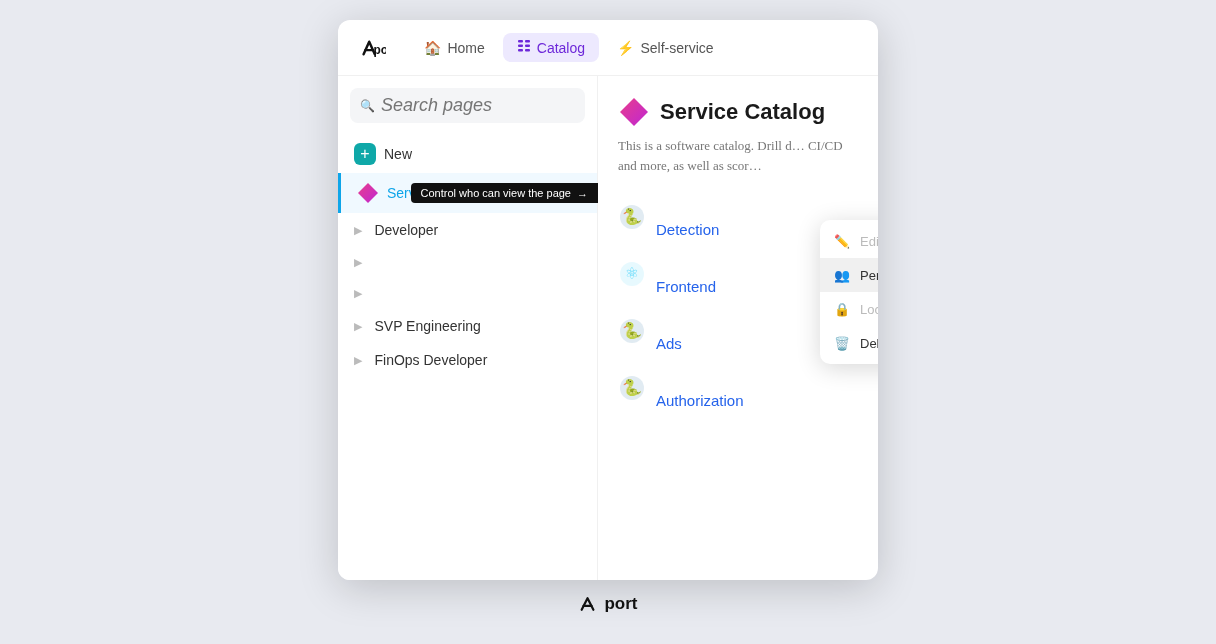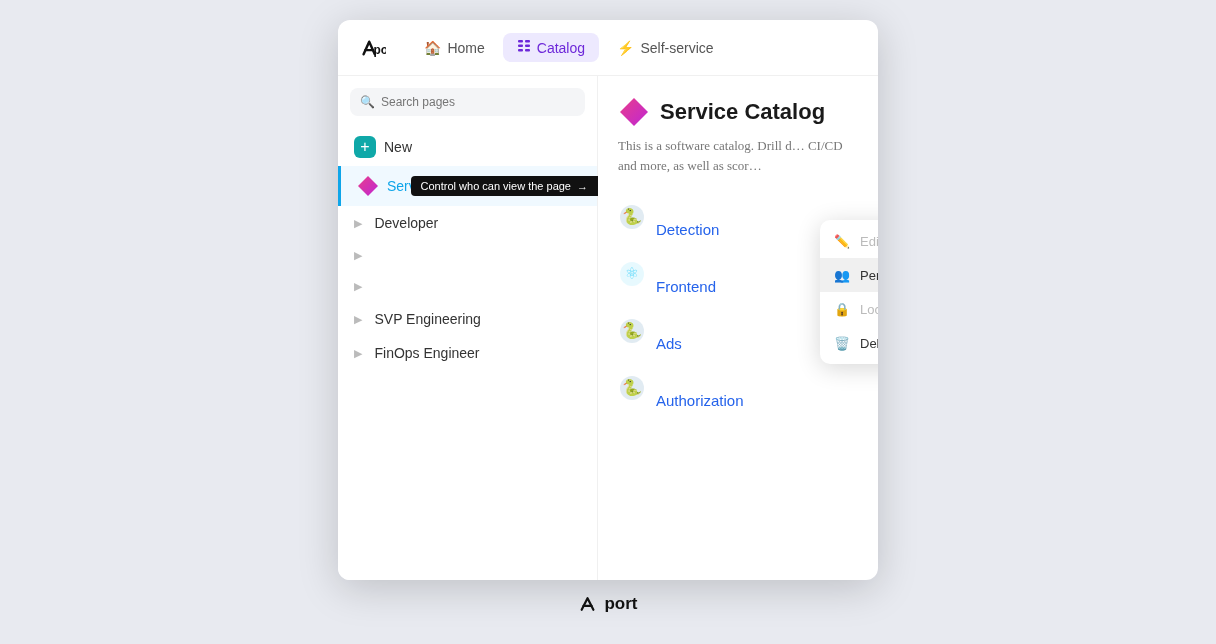--- a/index.html
+++ b/index.html
@@ -106,23 +106,24 @@
 
     .search-icon {
       color: #999;
       font-size: 12px;
     }
 
     .search-input {
       background: transparent;
       border: none;
       outline: none;
-      font-size: 12px;
+      font-size: 18px;
       color: #0c4a6e;
       width: 100%;
+      font-style: italic;
     }
 
     .sidebar-new {
       display: flex;
       align-items: center;
       gap: 8px;
       padding: 8px 16px;
       cursor: pointer;
       font-size: 14px;
       color: #333;
@@ -431,21 +432,21 @@
         <span class="chevron">▶</span>
       </div>
 
       <div class="sidebar-item">
         <span class="chevron">▶</span>
         <span class="item-label">SVP Engineering</span>
       </div>
 
       <div class="sidebar-item">
         <span class="chevron">▶</span>
-        <span class="item-label">FinOps Engineer</span>
+        <span class="item-label">FinOps Developer</span>
       </div>
     </div>
 
     <div class="relative-wrapper">
       <div class="right-panel">
         <div class="page-header">
           <div class="page-header-icon">
             <div class="page-header-diamond"></div>
           </div>
           <span class="page-title">Service Catalog</span>

